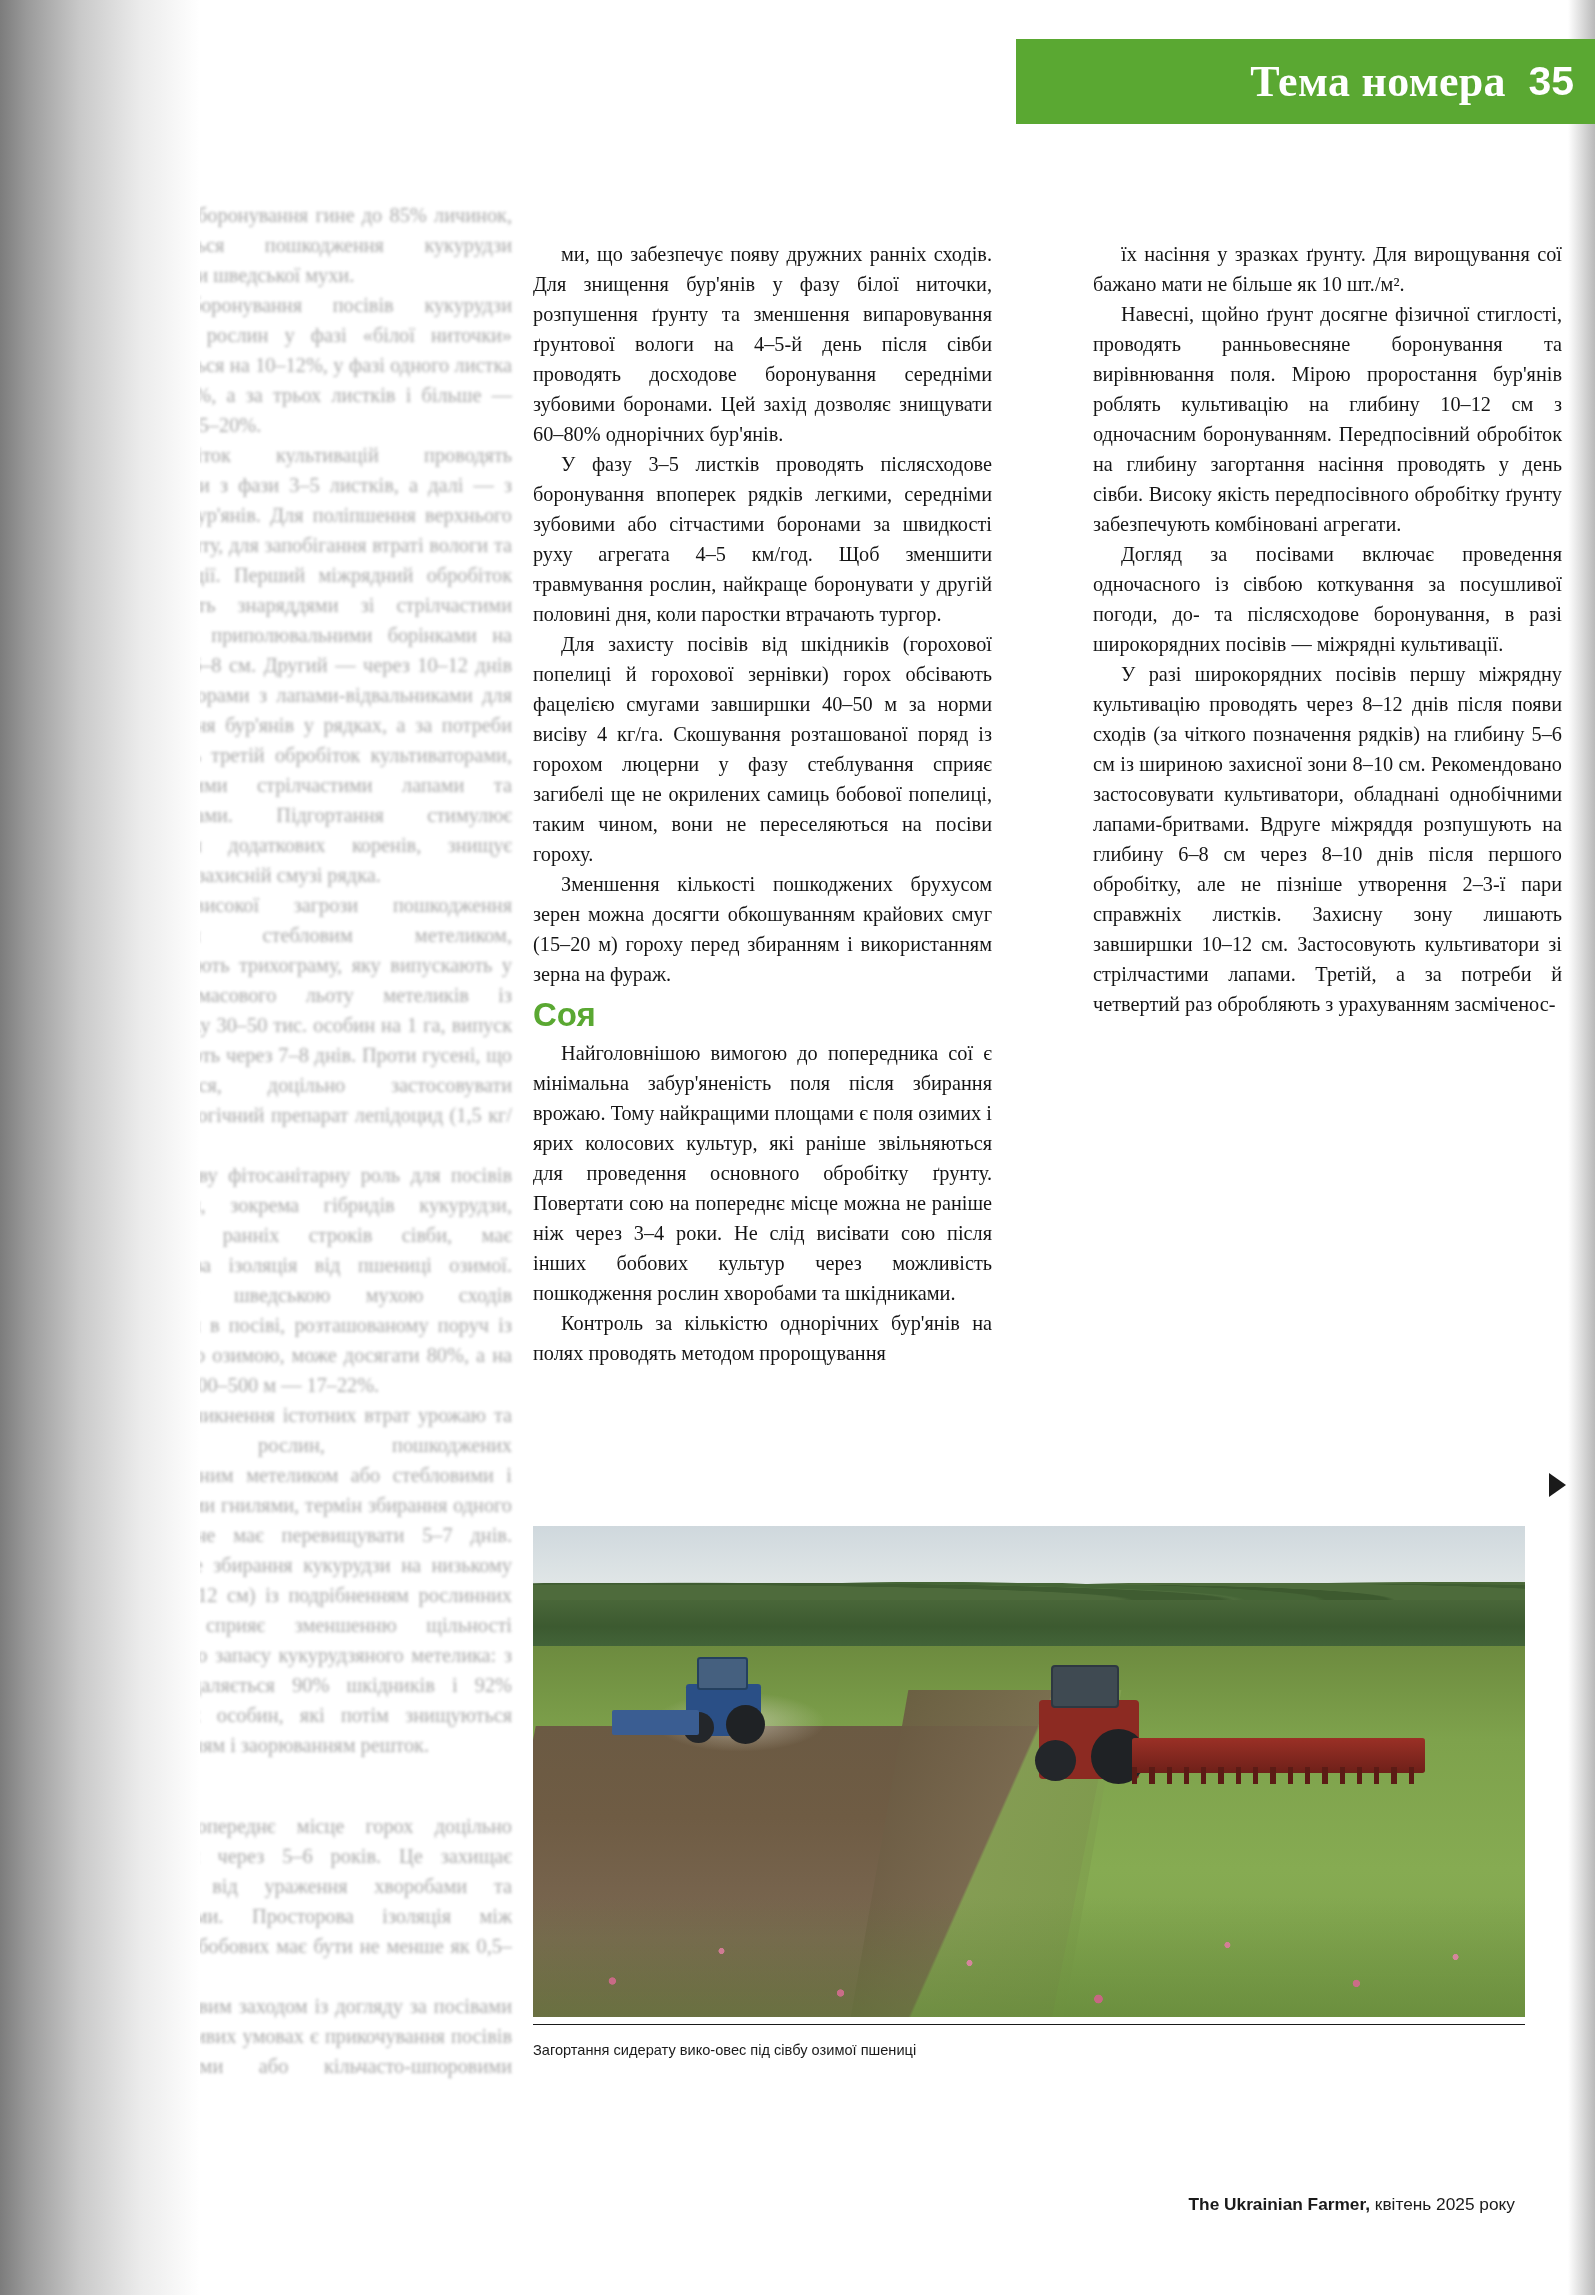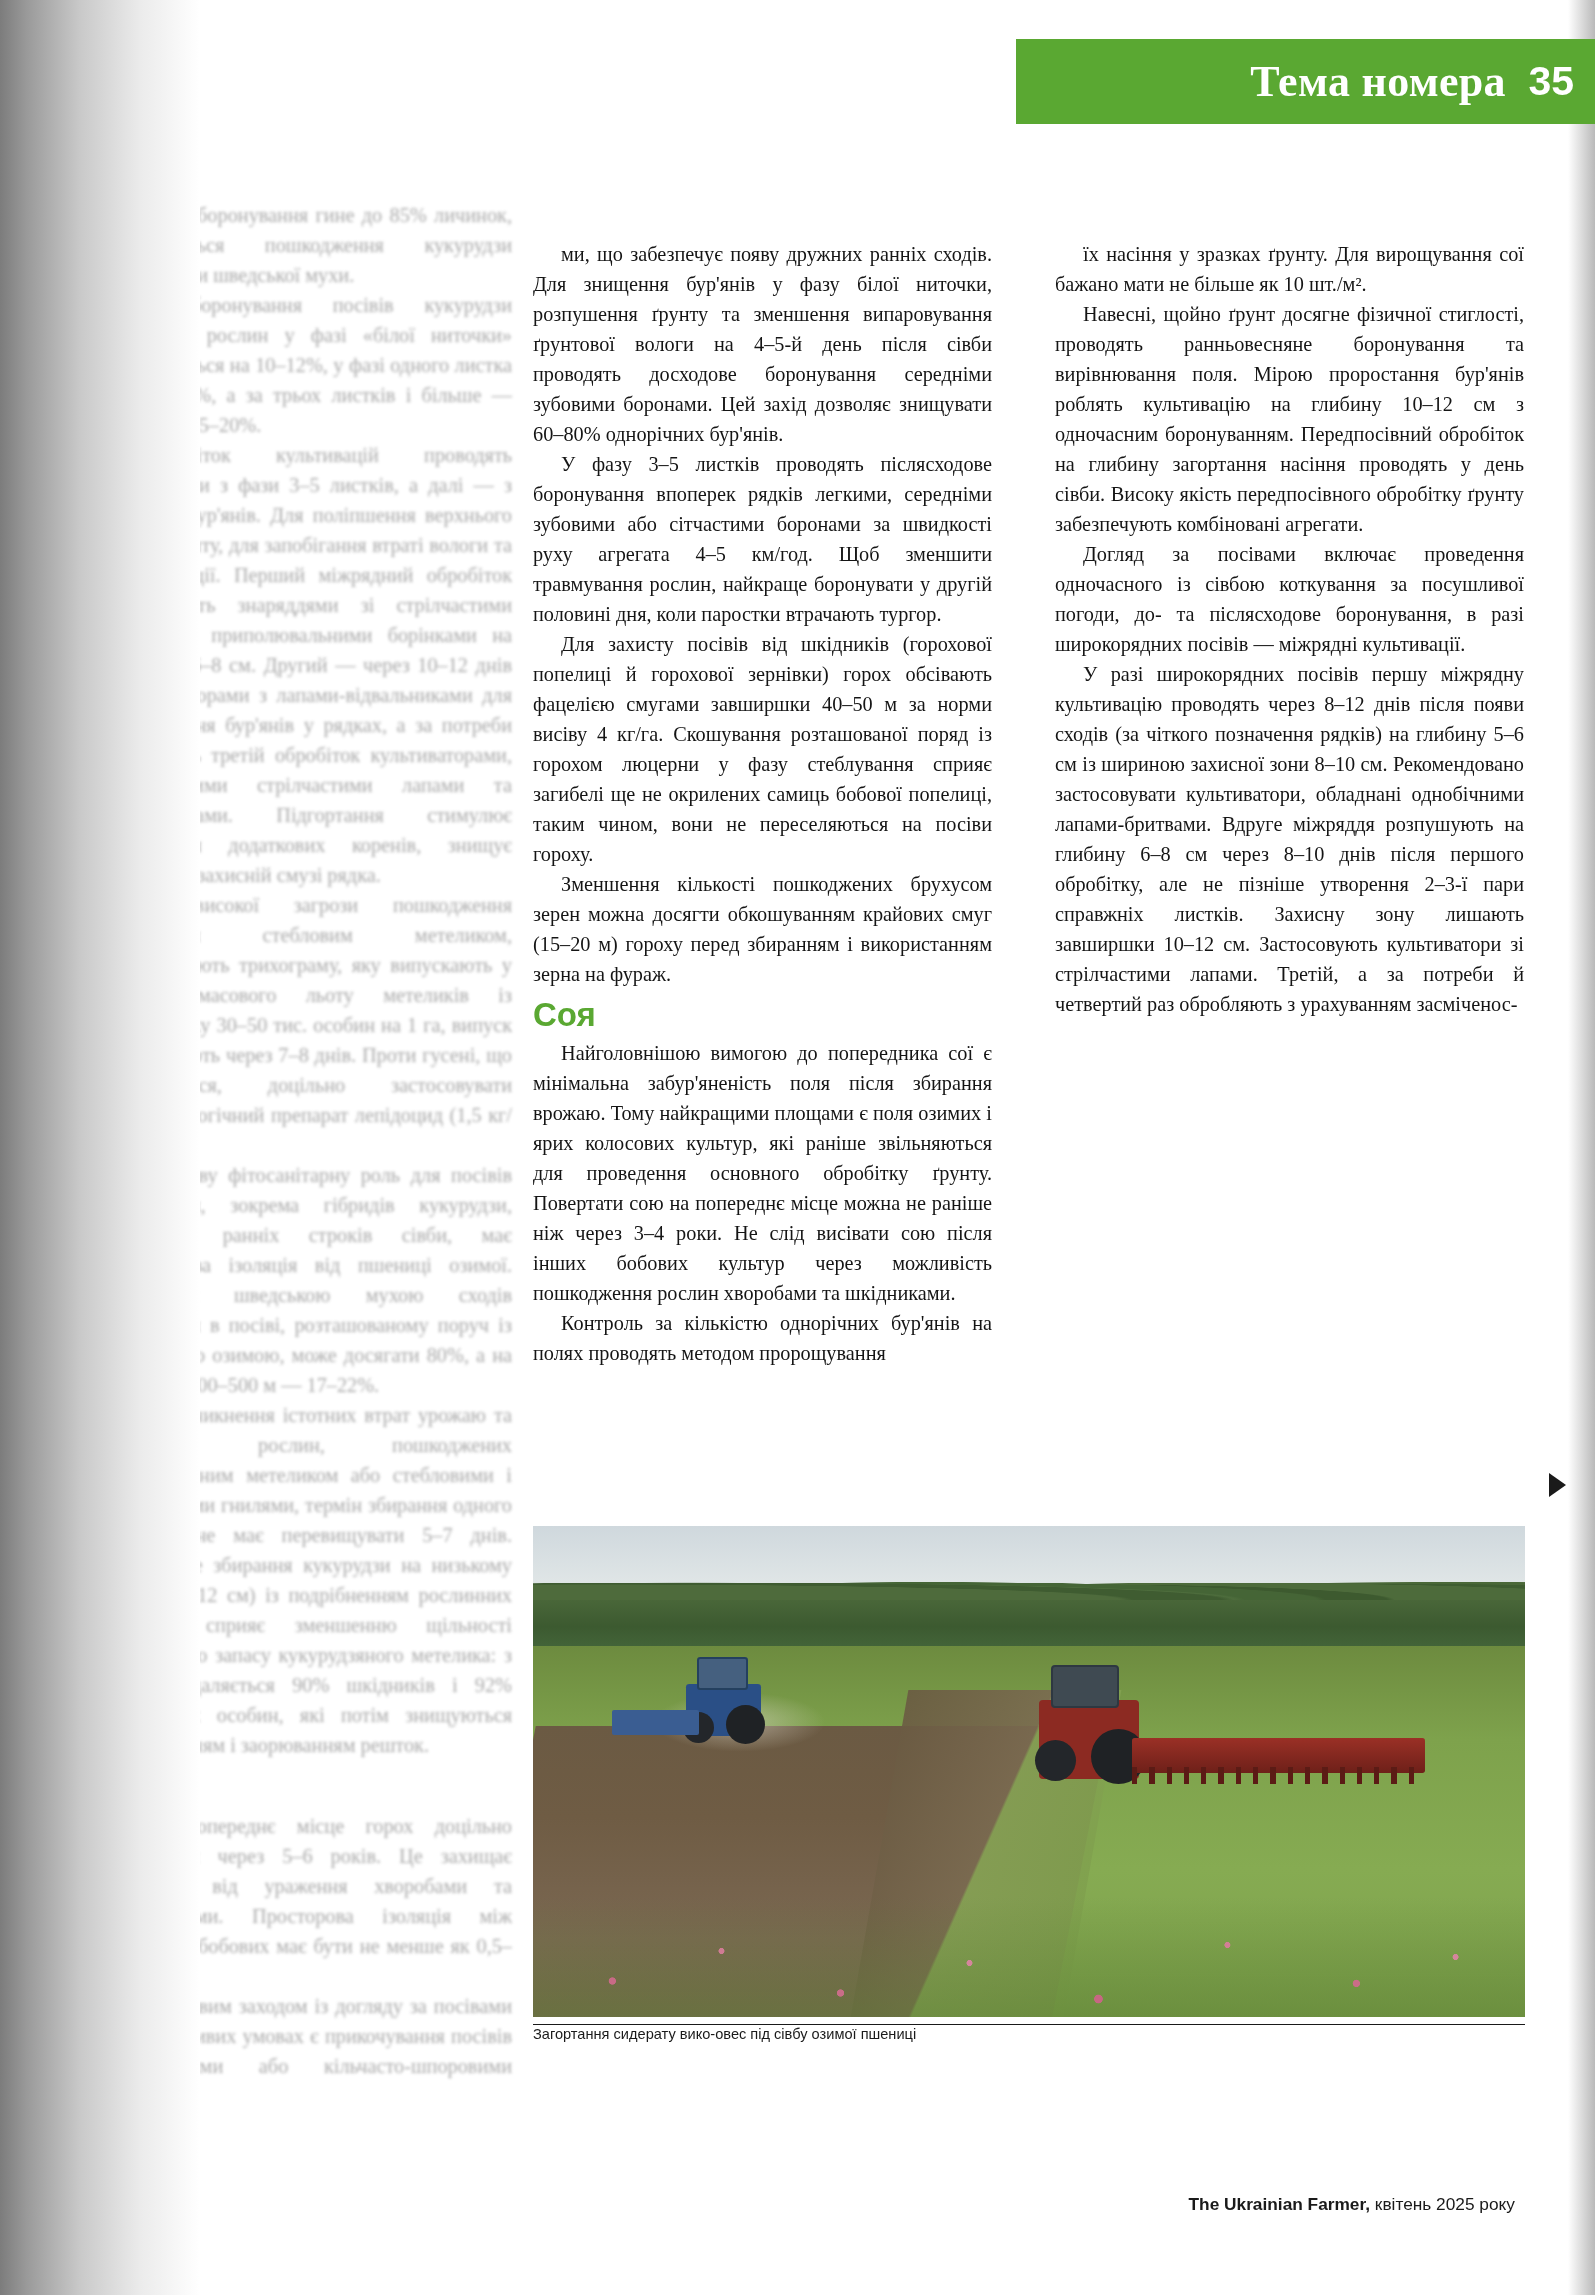--- a/index.html
+++ b/index.html
@@ -104,21 +104,21 @@
     font-size: 25px;
     margin: 16px 0 5.3px 0;
     font-family: "Liberation Sans", sans-serif;
   }
 
   #col-mid {
     left: 533px;
     width: 459px;
   }
   #col-right {
-    left: 1055px;
+    left: 1093px;
     width: 469px;
   }
 
   .sec-head-green {
     color: #5aa832;
     font-weight: bold;
     font-size: 33px;
     line-height: 39px;
     margin: 6px 0 4px 0;
     font-family: "Liberation Sans", sans-serif;
@@ -242,21 +242,21 @@
       radial-gradient(circle at 44% 55%, #d5859c 0 2.7px, transparent 3.3px),
       radial-gradient(circle at 57% 85%, #c66782 0 4px, transparent 4.7px),
       radial-gradient(circle at 70% 40%, #d27f96 0 2.7px, transparent 3.3px),
       radial-gradient(circle at 83% 72%, #c96d88 0 3.3px, transparent 4px),
       radial-gradient(circle at 93% 50%, #d5859c 0 2.7px, transparent 3.3px),
       linear-gradient(to bottom, rgba(90,130,50,0) 0%, rgba(86,124,46,0.45) 100%);
   }
   .caption {
     margin-top: 6.7px;
     border-top: 1.3px solid #1a1a1a;
-    padding-top: 0;
+    padding-top: 16px;
     font-size: 14.6px;
     line-height: 18.6px;
     color: #1a1a1a;
     font-family: "Liberation Sans", sans-serif;
   }
 
   
   .footer {
     position: absolute;
     right: 80px;

